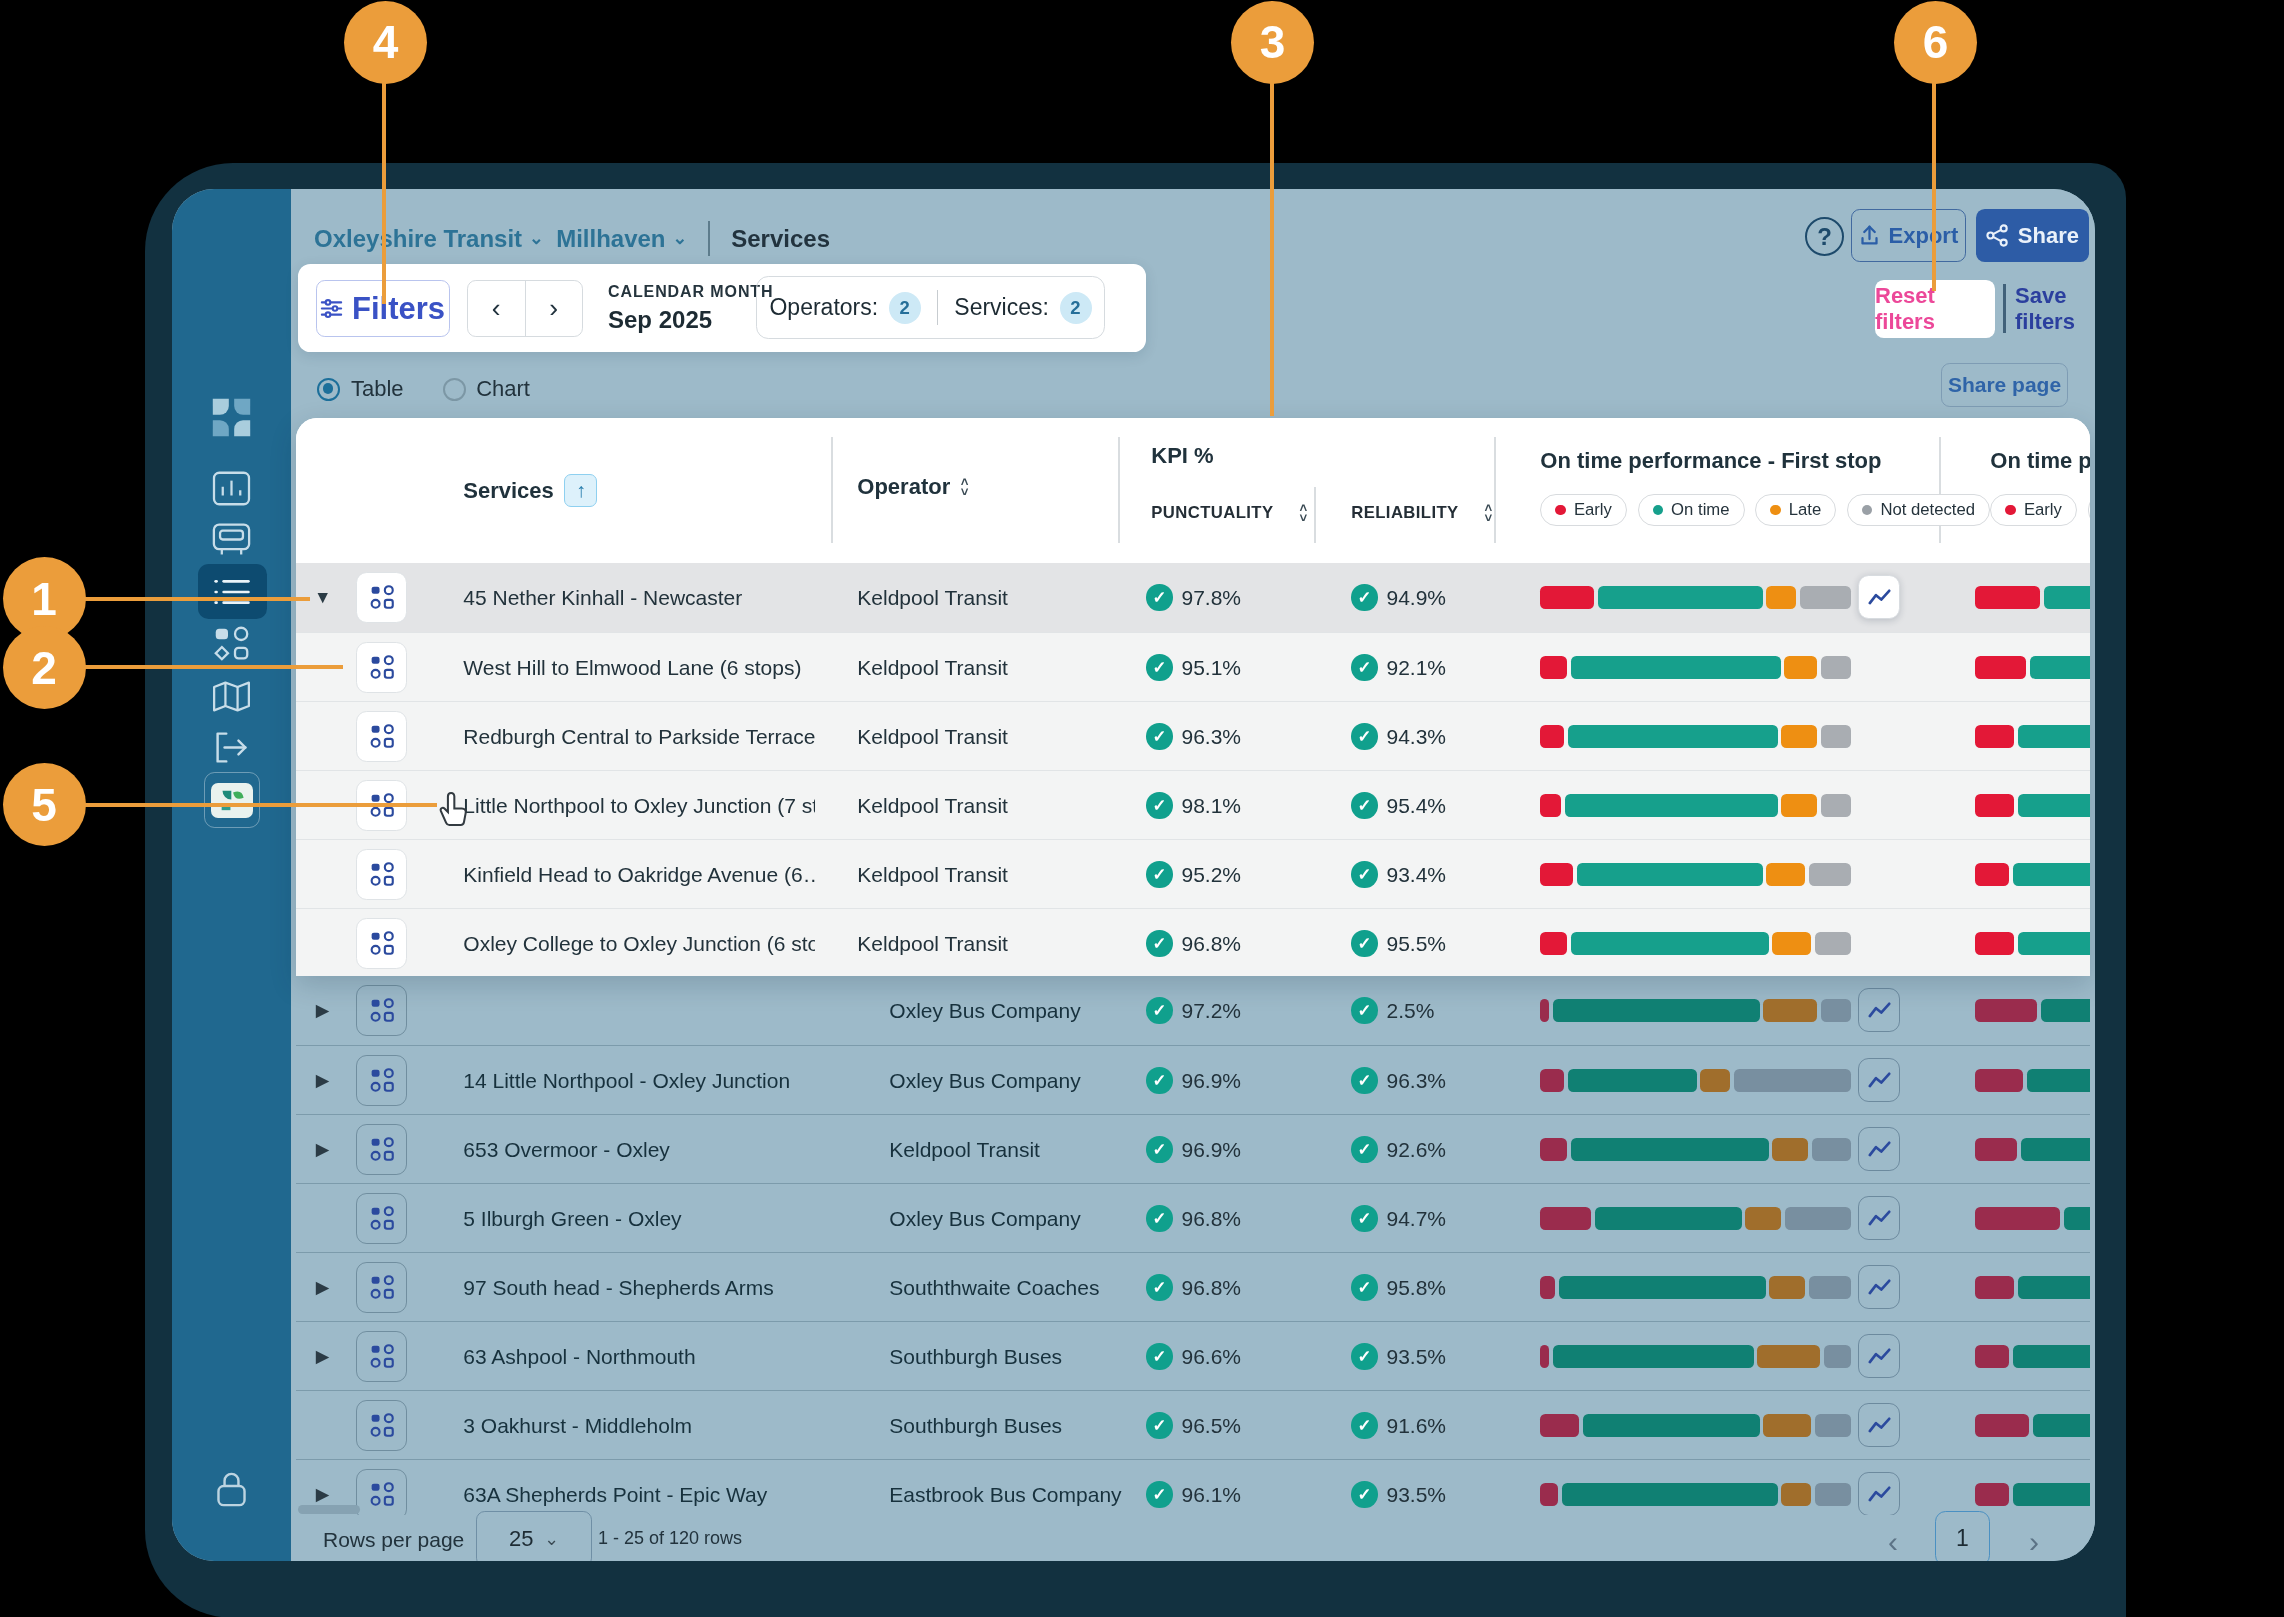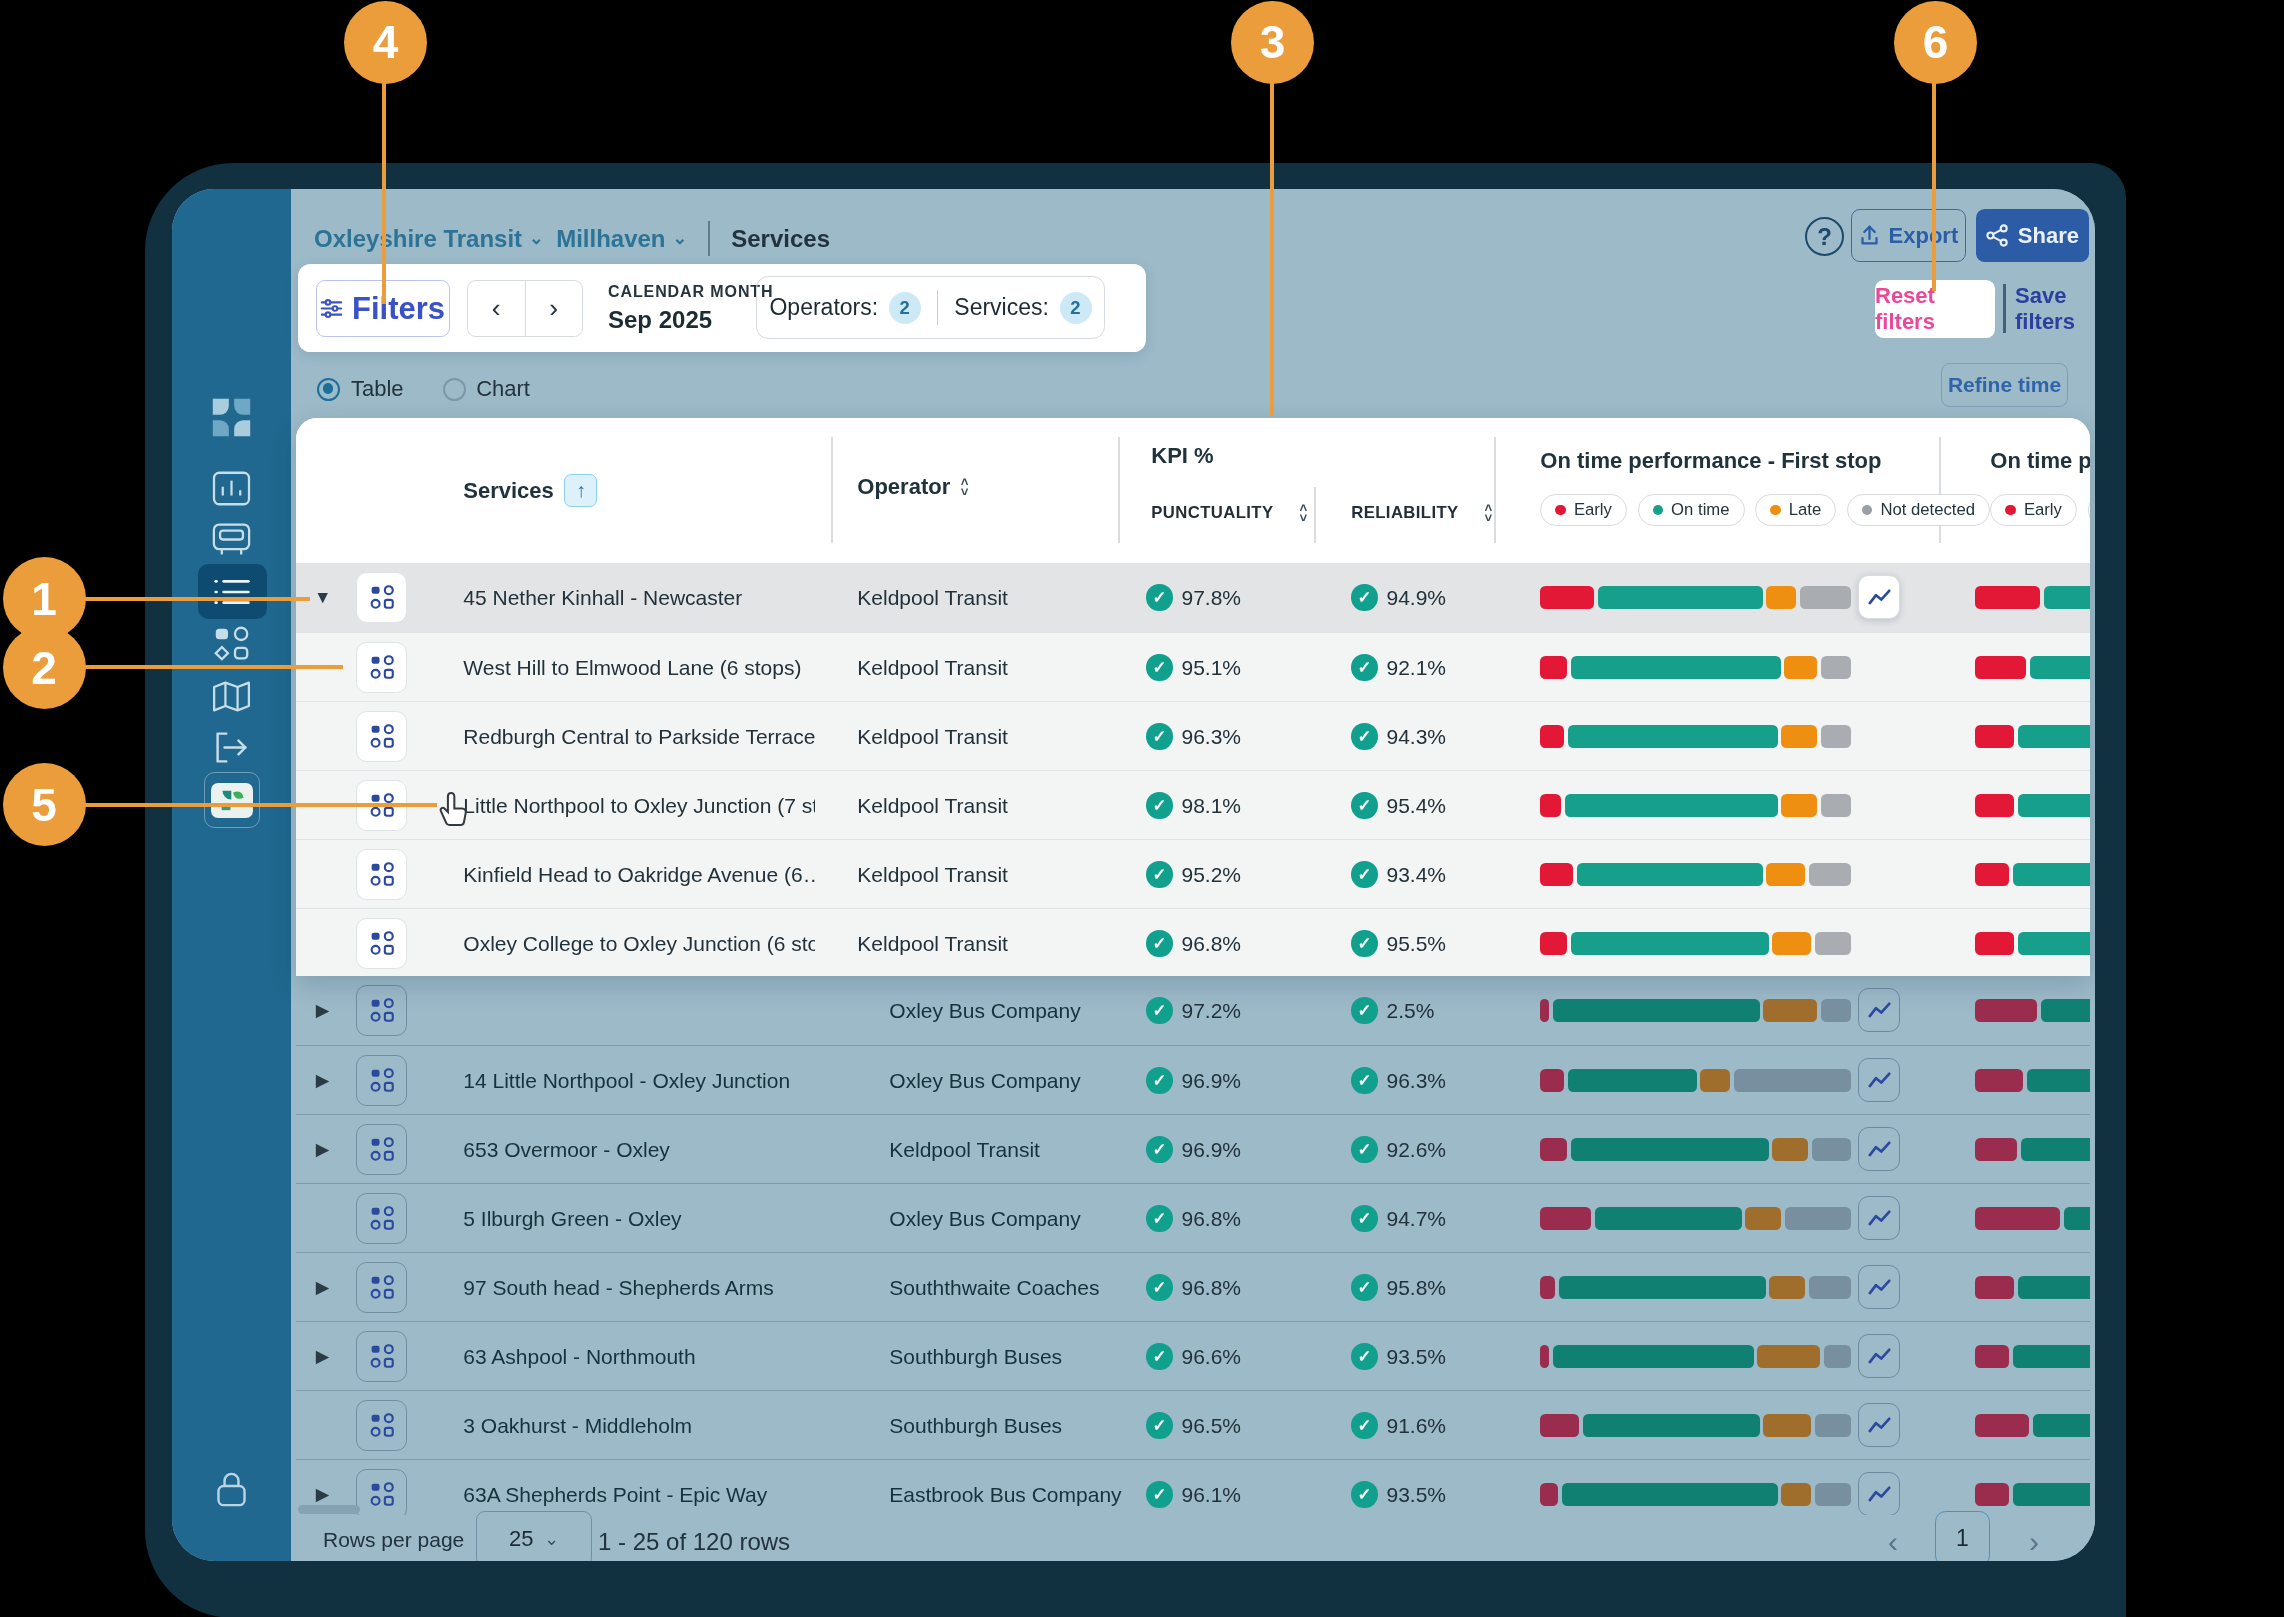--- a/index.html
+++ b/index.html
@@ -107,21 +107,21 @@
   .chart-btn{position:absolute;left:1562px;top:12.3px;width:42px;height:44px;border-radius:10.6px;display:flex;align-items:center;justify-content:center;}
   .chart-btn.filled{background:#fff;border:1.8px solid #d8dce0;box-shadow:0 1.8px 7px rgba(20,40,60,.18);}
   .chart-btn.outline{background:transparent;border:1.8px solid rgba(30,60,90,.38);}
 
   .hscroll{position:absolute;left:7px;top:1316px;width:62px;height:8.8px;border-radius:4.4px;background:#86a2b2;}
 
   
   .footer-label{position:absolute;left:32px;top:1339px;font-size:21px;color:#22333d;}
   .pagesize{position:absolute;left:185px;top:1322px;width:116px;height:56px;border:1.8px solid #6f8fa5;border-radius:8.8px;
             display:flex;align-items:center;justify-content:center;gap:10.6px;font-size:22px;color:#1d2b33;}
-  .range-label{position:absolute;left:307px;top:1339px;font-size:24px;color:#22333d;}
+  .range-label{position:absolute;left:307px;top:1339px;font-size:18px;color:#22333d;}
   .pg-prev{position:absolute;left:1597px;top:1336px;font-size:30px;color:#5c7386;}
   .pg-cur{position:absolute;left:1644px;top:1322px;width:55px;height:55px;border:1.8px solid #4a90c2;border-radius:10.6px;
           display:flex;align-items:center;justify-content:center;font-size:23px;color:#1d2b33;}
   .pg-next{position:absolute;left:1738px;top:1336px;font-size:30px;color:#5c7386;}
 
   
   .co-circle{position:absolute;width:83px;height:83px;border-radius:50%;background:#eb9d3b;color:#fff;
              font-size:46px;font-weight:700;display:flex;align-items:center;justify-content:center;z-index:50;}
   .co-line{position:absolute;background:#eb9d3b;z-index:49;}
   .cursor-glyph{position:absolute;z-index:51;}
@@ -297,21 +297,21 @@
       <div class="radio-row">
         <span class="radio">
           <span class="rdot sel"></span>
           <span>Table</span>
         </span>
         <span class="radio">
           <span class="rdot un"></span>
           <span>Chart</span>
         </span>
       </div>
-      <div class="btn-refine">Refine time</div>
+      <div class="btn-refine">Share page</div>
 
       <div class="tbl-panel">
         <div class="tbl-header">
           <div class="hdiv" style="left:535px"></div>
           <div class="hdiv" style="left:822px"></div>
           <div class="hdiv" style="left:1018px;top:69px;height:56px"></div>
           <div class="hdiv" style="left:1198px"></div>
           <div class="hdiv" style="left:1643px"></div>
 
           <div class="h-label" style="left:167px;top:56px">

